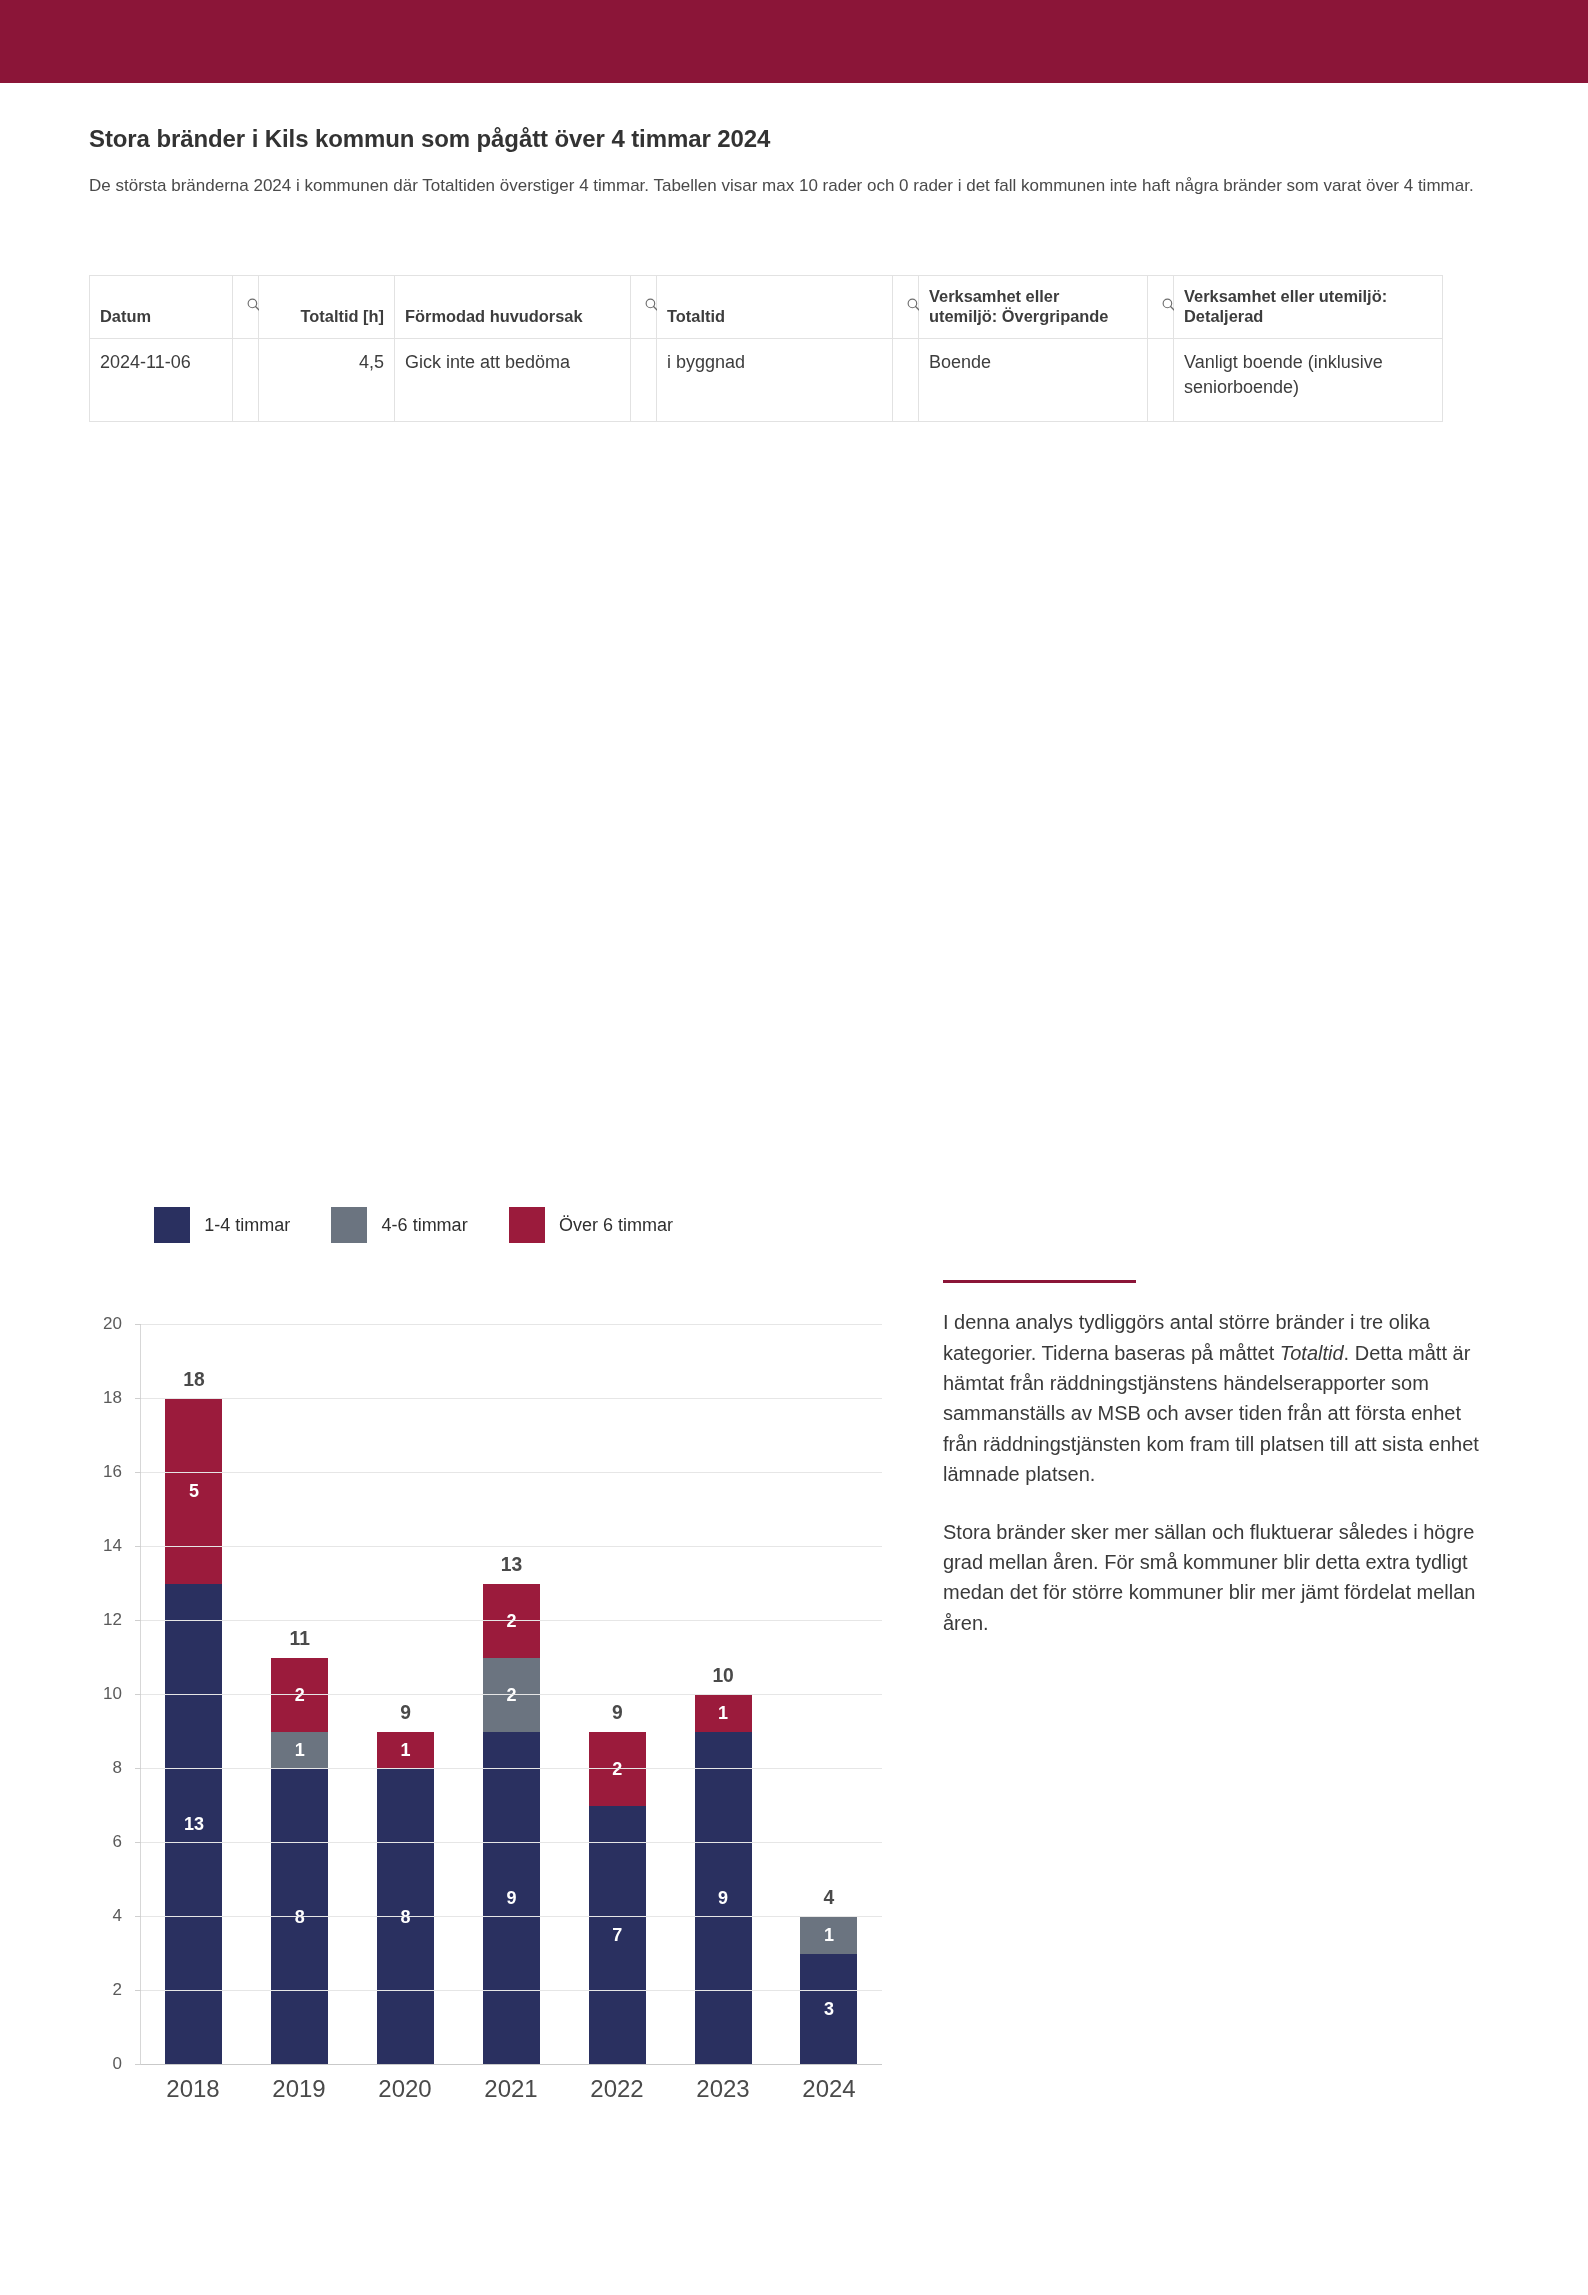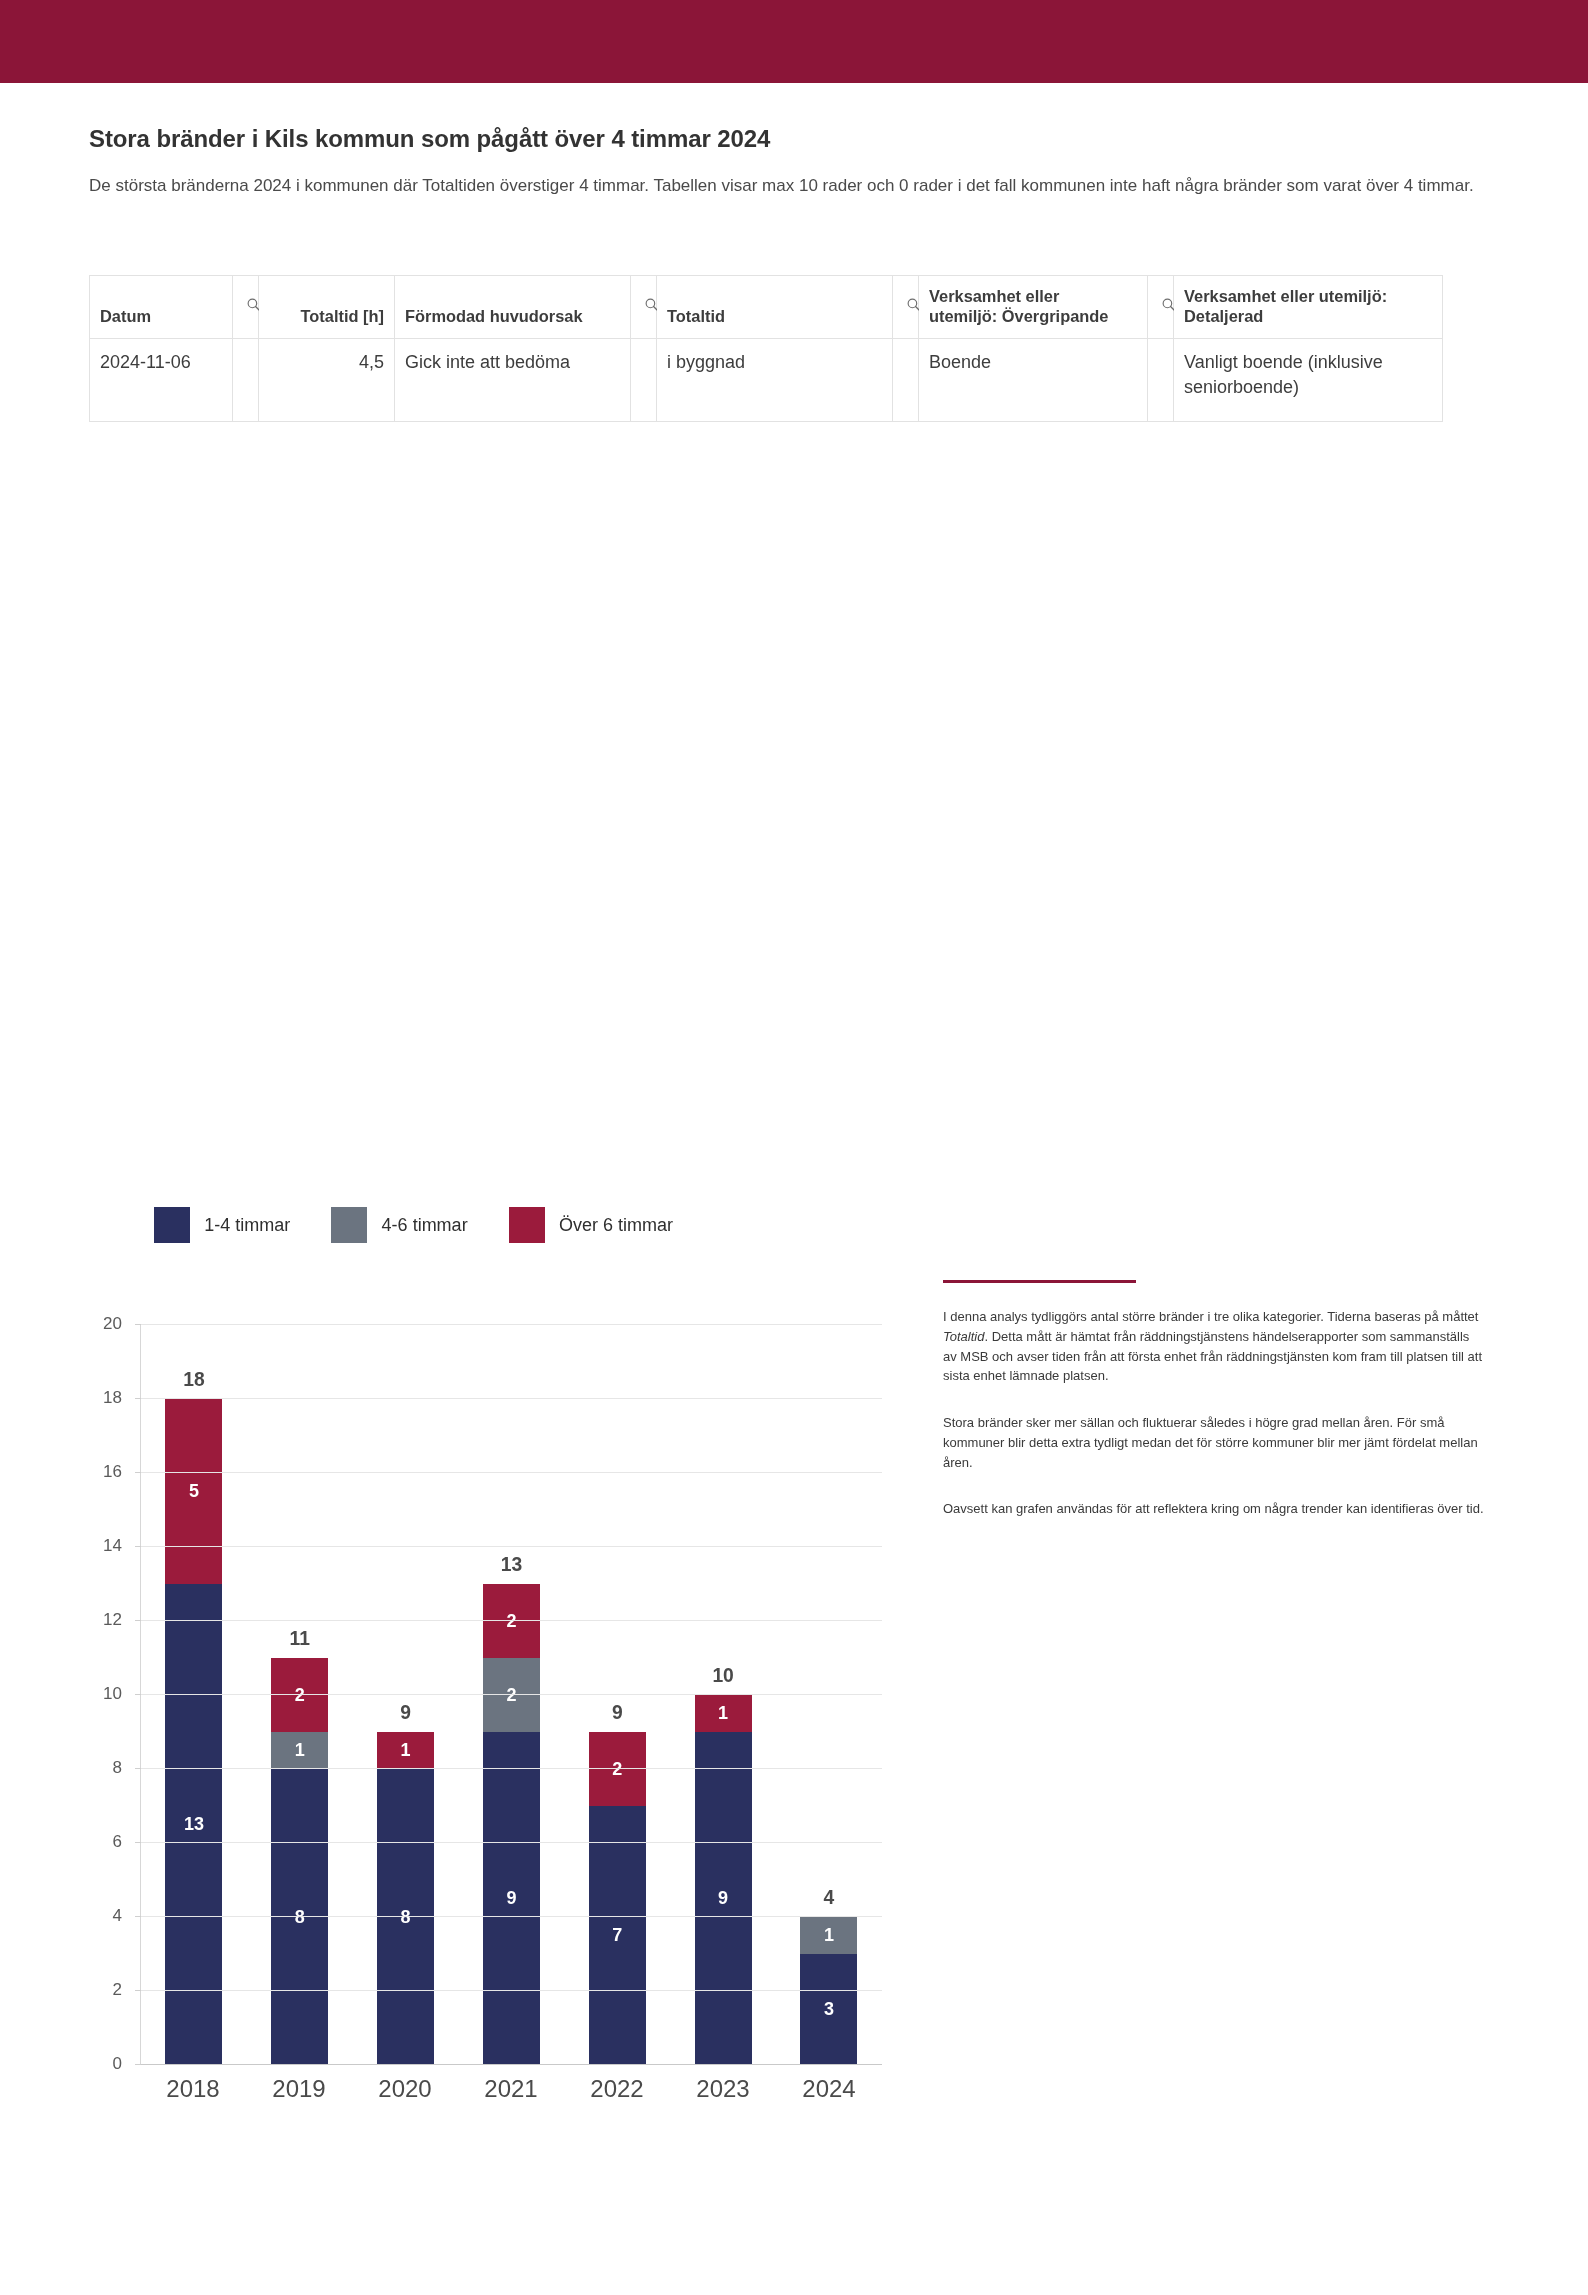--- a/index.html
+++ b/index.html
@@ -138,21 +138,21 @@
     width: 12.6%; text-align: center; font-size: 24px; color: #4a4a4a;
   }
 
   
   .side { position: absolute; left: 943px; top: 1261px; width: 543px; }
   .side h2 {
     font-size: 21.4px; font-weight: bold; color: #2f2f2f; line-height: 1.3;
   }
   .side .rule { width: 193px; height: 3.6px; background: #8b1538; margin: 18.6px 0 24px 0; }
   .side p {
-    font-size: 13px; color: #3a3a3a; line-height: 1.52; margin-bottom: 27px;
+    font-size: 20px; color: #3a3a3a; line-height: 1.52; margin-bottom: 27px;
   }
   .side p em { font-style: italic; }
 </style>
 </head>
 <body>
 
 <div class="page">
 
   <div class="banner"></div>
 
@@ -373,17 +373,16 @@
         <div class="xlab">2024</div>
       </div>
   </div>
 
   <div class="side">
     <div class="rule"></div>
     <p>
       <span>I denna analys tydliggörs antal större bränder i tre olika kategorier. Tiderna baseras på måttet </span><em>Totaltid</em><span>. Detta mått är hämtat från räddningstjänstens händelserapporter som sammanställs av MSB och avser tiden från att första enhet från räddningstjänsten kom fram till platsen till att sista enhet lämnade platsen.</span>
     </p>
     <p>Stora bränder sker mer sällan och fluktuerar således i högre grad mellan åren. För små kommuner blir detta extra tydligt medan det för större kommuner blir mer jämt fördelat mellan åren.</p>
-    <p>Oavsett kan grafen användas för att reflektera kring om några trender kan identifieras över tid.</p>
   </div>
 
 </div>
 
 
 </body></html>

